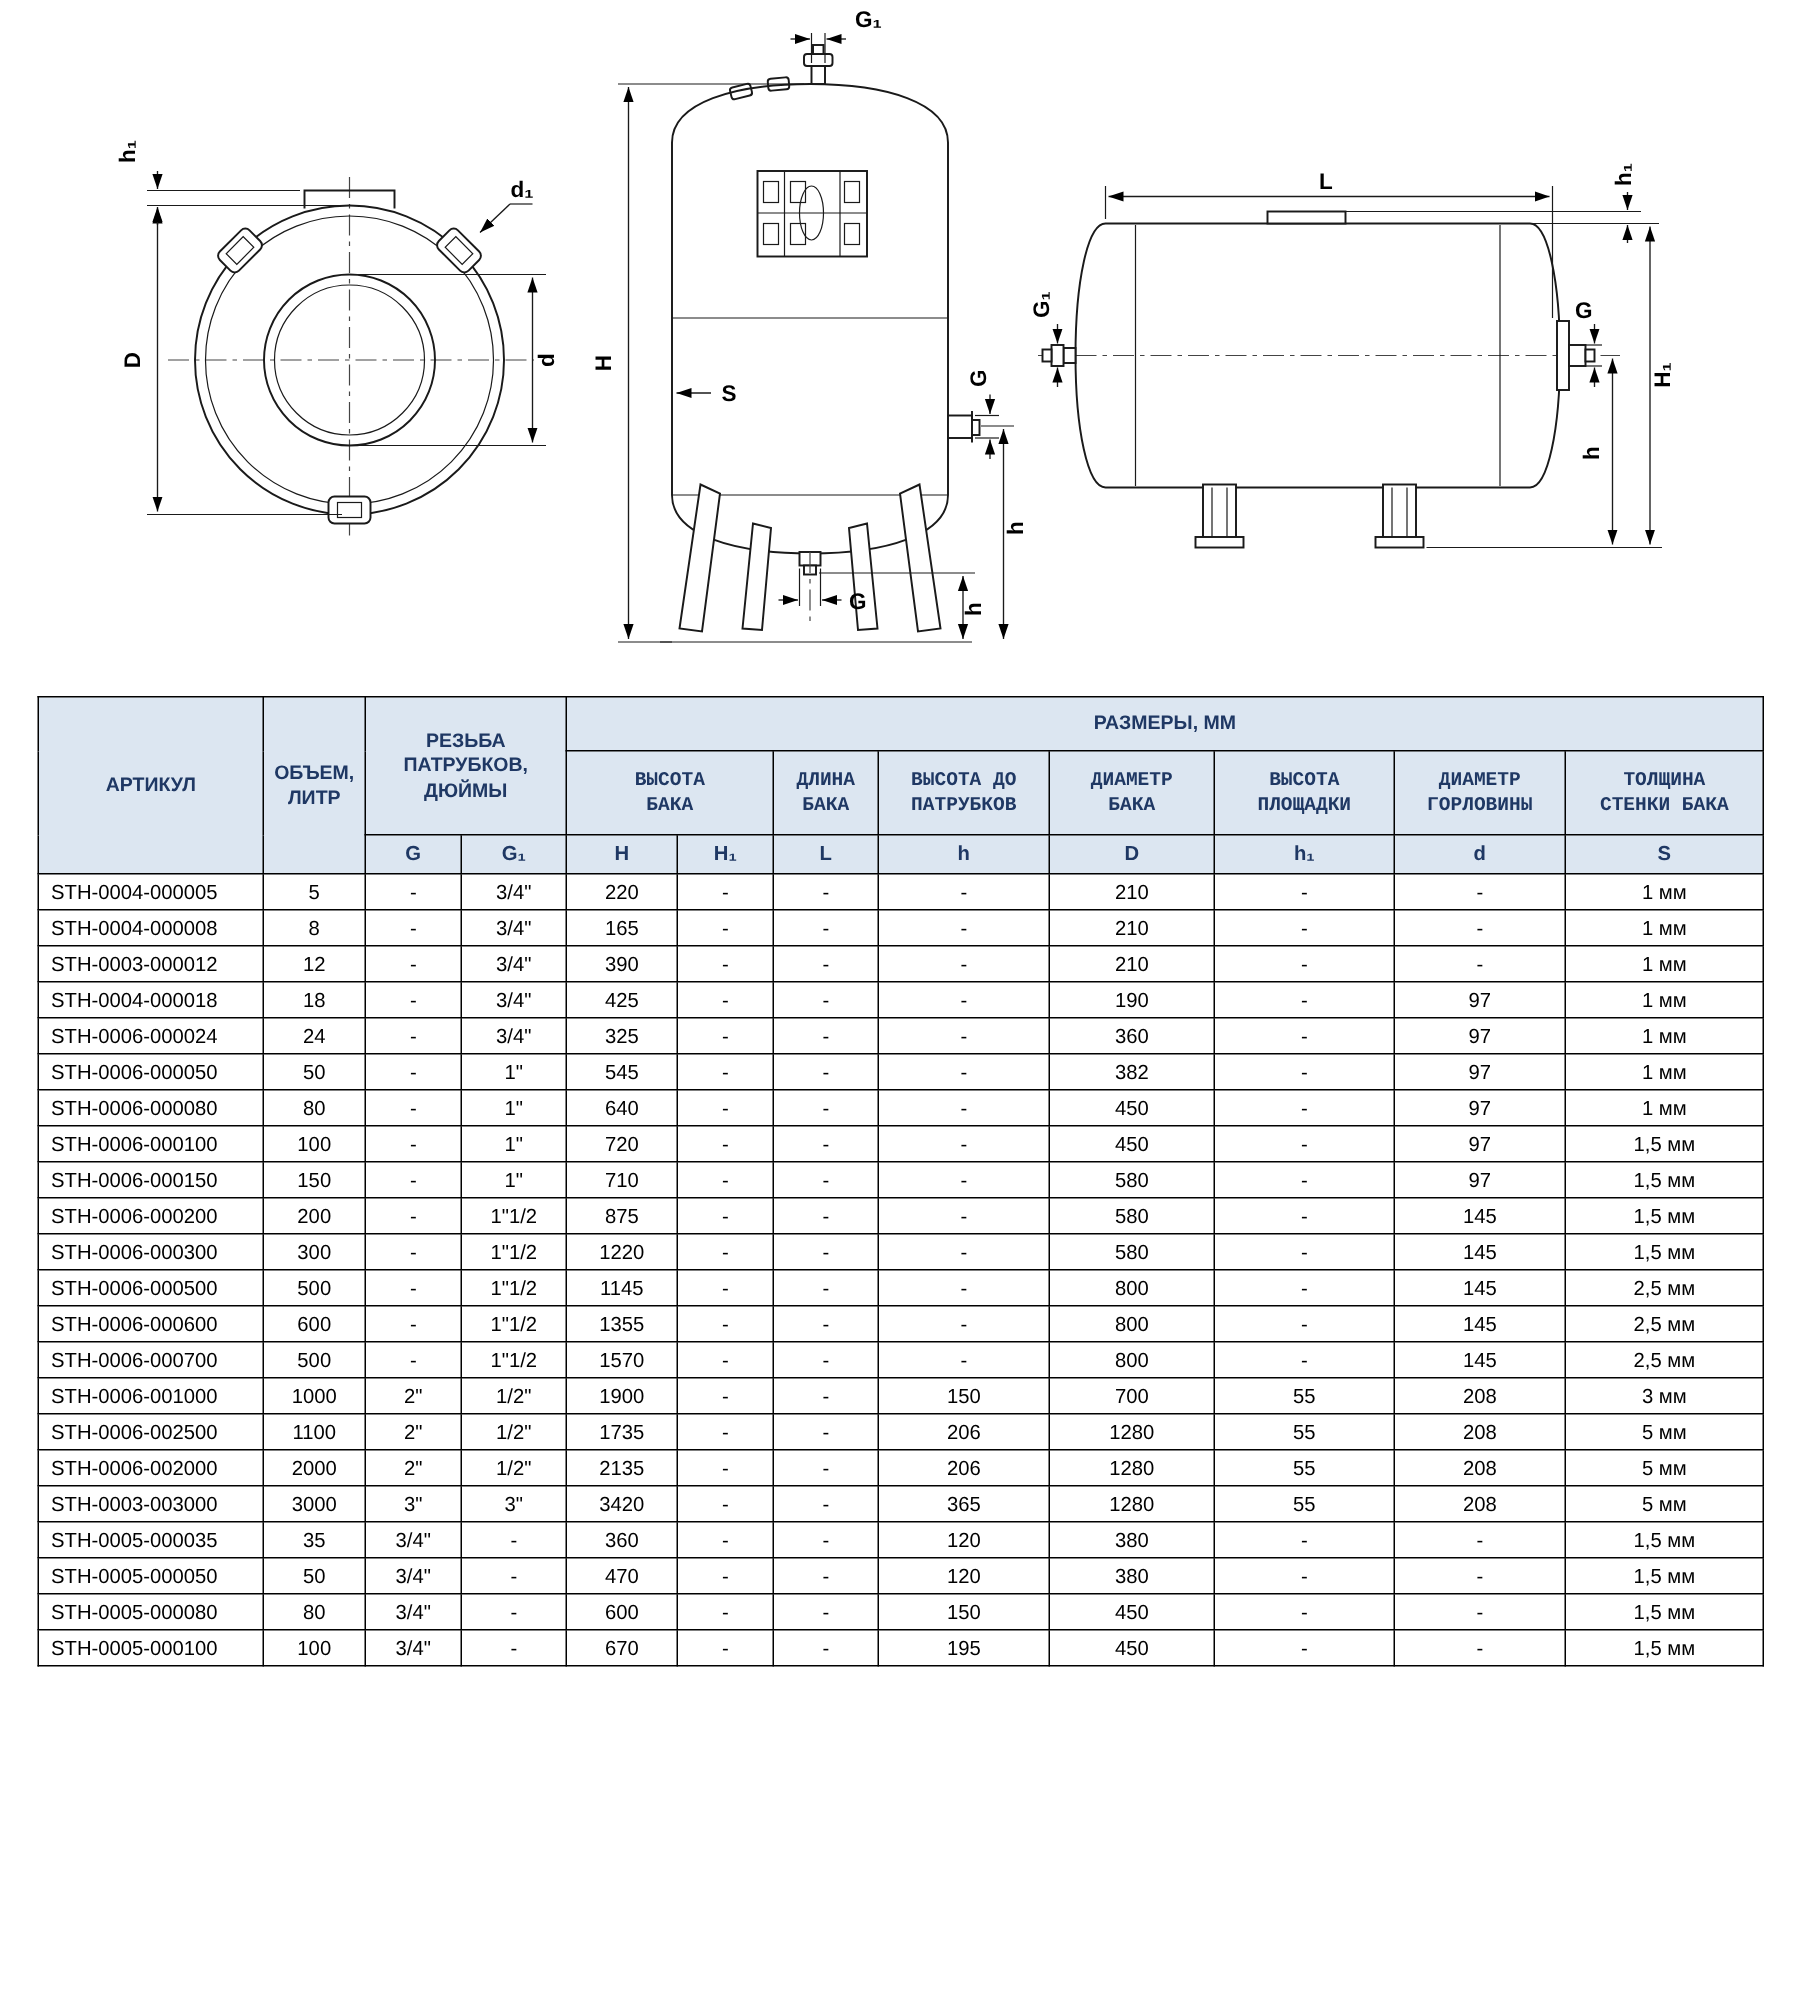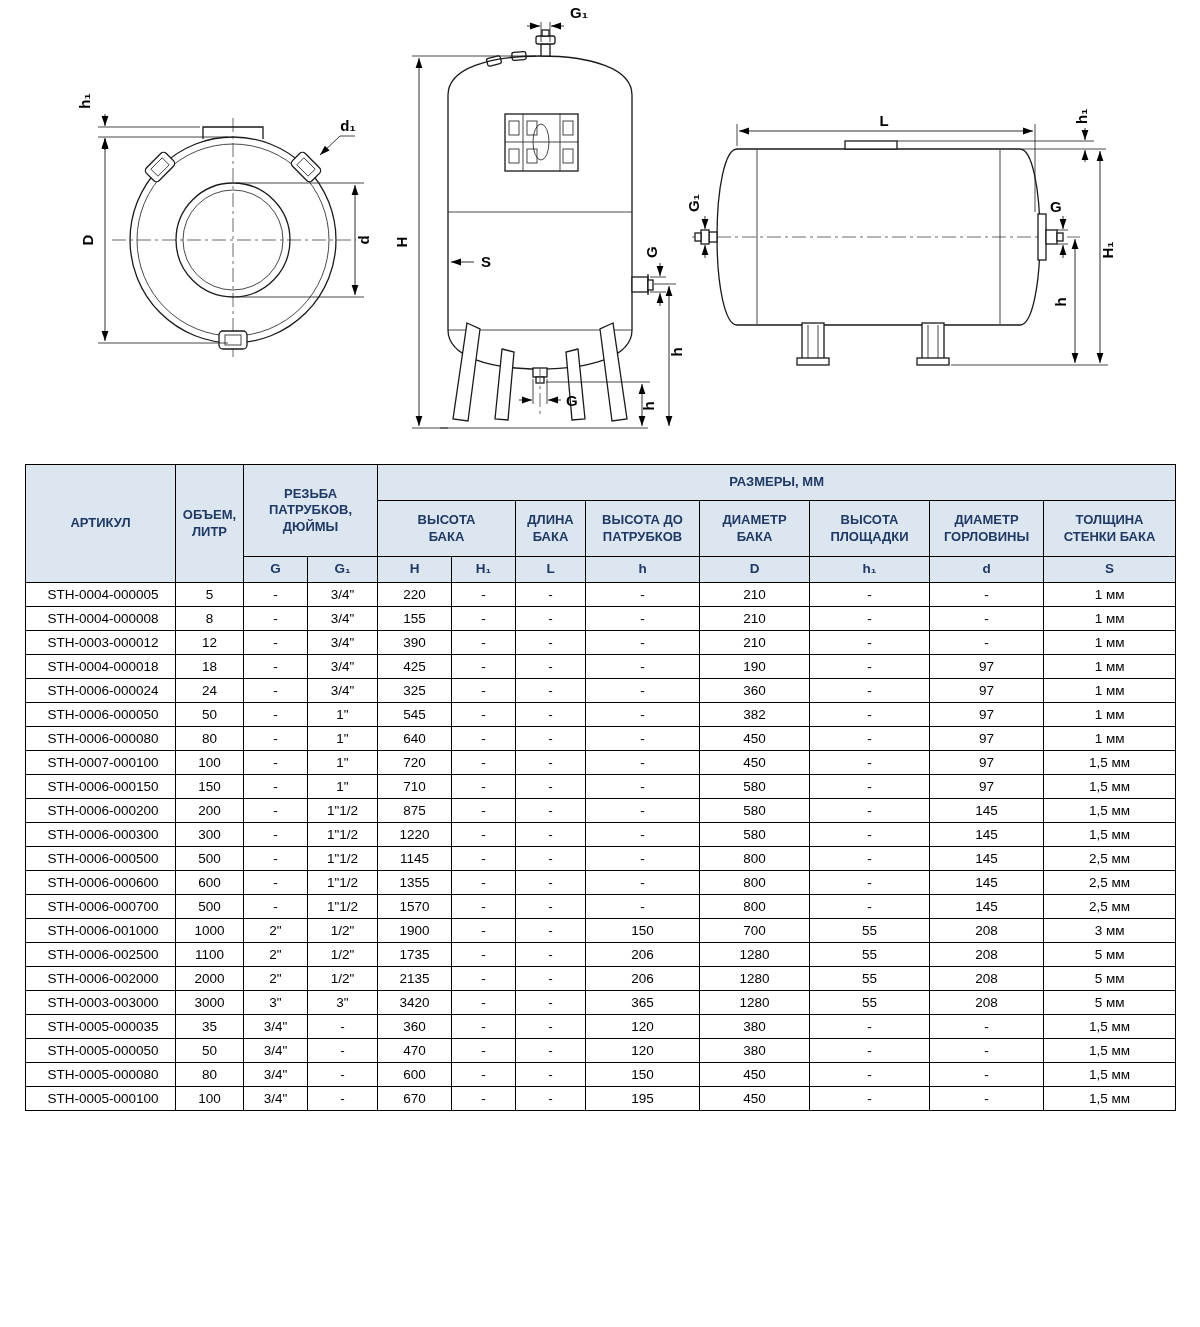--- a/index.html
+++ b/index.html
@@ -13,24 +13,24 @@
   .thin { fill:none; stroke:#1a1a1a; stroke-width:0.8; }
   .dim  { fill:none; stroke:#1a1a1a; stroke-width:0.9; }
   .cl   { fill:none; stroke:#444; stroke-width:0.8; stroke-dasharray:14 4 3 4; }
   .fillw{ fill:#ffffff; stroke:#1a1a1a; stroke-width:1.3; }
   .lbl  { font:bold 15px "Liberation Sans", sans-serif; fill:#000; }
 
   table.spec { border-collapse:collapse; table-layout:fixed; width:1150px; margin:4px 25px 0 25px; }
   .spec th, .spec td { border:1px solid #000; text-align:center; vertical-align:middle; padding:1px 3px; }
   .spec thead th { background:#dce6f1; color:#1f3864; font-weight:bold; font-size:13px; white-space:pre-line; line-height:1.25; }
   .spec thead tr:nth-child(1) th { height:36px; }
-  .spec thead tr:nth-child(2) th { height:56px; }
+  .spec thead tr:nth-child(2) th { height:56px;font-family:Liberation Mono, monospace; }
   .spec thead tr:nth-child(3) th { height:26px; font-size:13.5px; }
   .spec tbody td { height:24px; font-size:13.5px; color:#000; background:#fff; }
-  .spec tbody td.article { text-align:center; padding-left:8px; }
+  .spec tbody td.article { text-align:left; padding-left:8px; }
 </style>
 </head>
 <body>
 
 <div class="drawings">
 <svg width="1200" height="460" viewBox="0 0 1200 460">
   <defs>
     <marker id="mE" markerWidth="11" markerHeight="8" refX="10" refY="4" orient="auto" markerUnits="userSpaceOnUse">
       <path d="M0,0.6 L10,4 L0,7.4 Z"></path>
     </marker>
@@ -290,21 +290,21 @@
         <td>210</td>
         <td>-</td>
         <td>-</td>
         <td>1 мм</td>
       </tr>
       <tr>
         <td class="article">STH-0004-000008</td>
         <td>8</td>
         <td>-</td>
         <td>3/4"</td>
-        <td>155</td>
+        <td>165</td>
         <td>-</td>
         <td>-</td>
         <td>-</td>
         <td>210</td>
         <td>-</td>
         <td>-</td>
         <td>1 мм</td>
       </tr>
       <tr>
         <td class="article">STH-0003-000012</td>
@@ -370,21 +370,21 @@
         <td>640</td>
         <td>-</td>
         <td>-</td>
         <td>-</td>
         <td>450</td>
         <td>-</td>
         <td>97</td>
         <td>1 мм</td>
       </tr>
       <tr>
-        <td class="article">STH-0007-000100</td>
+        <td class="article">STH-0006-000100</td>
         <td>100</td>
         <td>-</td>
         <td>1"</td>
         <td>720</td>
         <td>-</td>
         <td>-</td>
         <td>-</td>
         <td>450</td>
         <td>-</td>
         <td>97</td>

